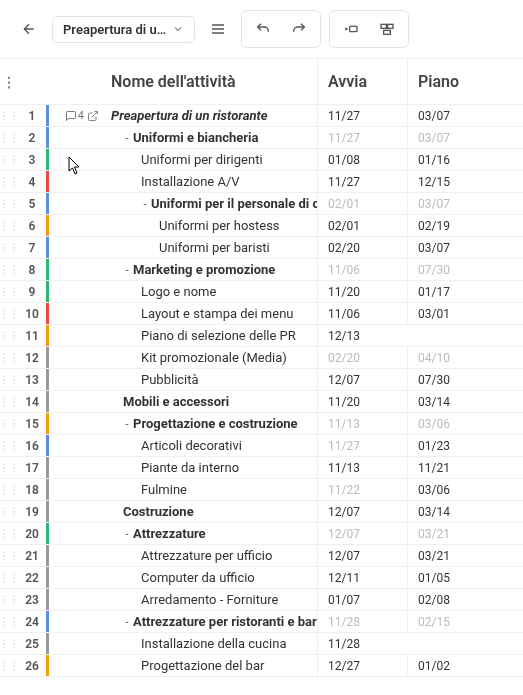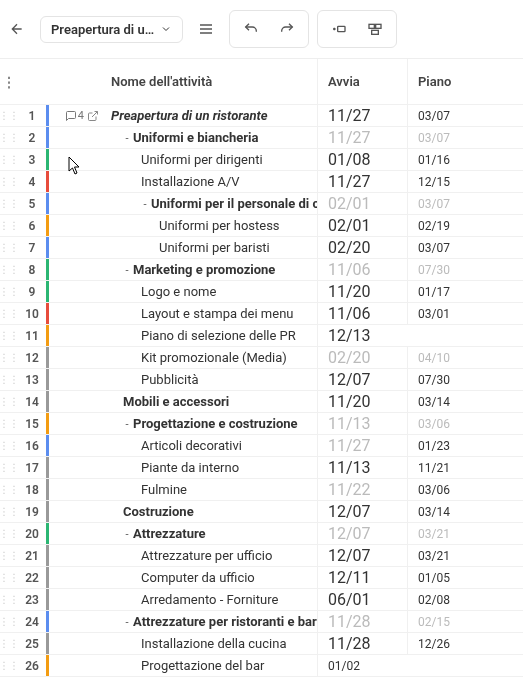--- a/index.html
+++ b/index.html
@@ -1,32 +1,32 @@
 <!DOCTYPE html>
 <html><head>
 <meta charset="utf-8">
 <style>
 * { box-sizing: border-box; margin: 0; padding: 0; }
 body { font-family: -apple-system, BlinkMacSystemFont, "Segoe UI", Roboto, sans-serif; font-size: 13px; color: #333; background: #fff; width: 523px; }
-.toolbar { display: flex; align-items: center; gap: 8px; padding: 10px 2px; }
+.toolbar { display: flex; align-items: center; gap: 8px; padding: 10px 14px; }
 .tbtn { width: 30px; height: 30px; display: flex; align-items: center; justify-content: center; border-radius: 4px; color: #555; cursor: pointer; }
 .tgroup { display: flex; align-items: center; gap: 6px; border: 1px solid #e4e4e4; border-radius: 6px; padding: 3px 6px; }
 .title-btn { display: flex; align-items: center; gap: 6px; border: 1px solid #e4e4e4; border-radius: 6px; padding: 5px 10px; font-weight: 600; color: #333; cursor: pointer; min-width: 140px; }
 .title-btn .txt { white-space: nowrap; overflow: hidden; text-overflow: ellipsis; max-width: 110px; }
 .table { border-top: 1px solid #eee; }
 .hrow, .row { display: flex; align-items: stretch; border-bottom: 1px solid #f0f0f0; min-height: 22px; }
 .hrow { height: 46px; font-weight: 600; color: #444; }
 .col-handle { width: 18px; display: flex; align-items: center; justify-content: center; color: #ccc; font-size: 10px; }
 .col-num { width: 28px; display: flex; align-items: center; justify-content: center; font-weight: 600; color: #555; font-size: 12px; }
 .col-bar { width: 3px; }
 .col-ico { width: 58px; display: flex; align-items: center; justify-content: flex-end; padding-right: 8px; gap: 3px; color: #888; }
 .col-name { flex: 0 0 210px; display: flex; align-items: center; padding: 3px 6px 3px 4px; white-space: nowrap; overflow: hidden; text-overflow: ellipsis; }
-.col-start { flex: 0 0 90px; display: flex; align-items: center; padding-left: 10px; font-size: 16px; border-left: 1px solid #f0f0f0; }
+.col-start { flex: 0 0 90px; display: flex; align-items: center; padding-left: 10px; font-size: 12px; border-left: 1px solid #f0f0f0; }
 .col-end { flex: 0 0 90px; display: flex; align-items: center; padding-left: 10px; font-size: 12px; border-left: 1px solid #f0f0f0; }
-.hrow .col-name, .hrow .col-start, .hrow .col-end { font-size: 13px; }
+.hrow .col-name, .hrow .col-start, .hrow .col-end { font-size: 16px; }
 .hrow .col-handle { font-weight: 700; color: #888; font-size: 14px; }
 .bold { font-weight: 700; }
 .dim { color: #bbb; }
 .caret { width: 8px; display: inline-block; text-align: center; color: #555; font-size: 11px; margin-right: 2px; }
 .ind0 { padding-left: 0px; font-style: italic; }
 .ind1 { padding-left: 12px; }
 .ind2 { padding-left: 30px; }
 .ind3 { padding-left: 48px; text-align: right; }
 svg { display: block; }
 .comment-badge { display: flex; align-items: center; gap: 1px; font-size: 11px; color: #777; }
@@ -353,21 +353,21 @@
           <div class="col-end">01/05</div>
         </div>
         <div class="row">
           <div class="col-handle">⋮⋮</div>
           <div class="col-num">23</div>
           <div class="col-bar" style="background: rgb(153, 153, 153);"></div>
           <div class="col-ico"></div>
           <div class="col-name">
             <span class="ind2"><span>Arredamento - Forniture</span></span>
           </div>
-          <div class="col-start">06/01</div>
+          <div class="col-start">01/07</div>
           <div class="col-end">02/08</div>
         </div>
         <div class="row">
           <div class="col-handle">⋮⋮</div>
           <div class="col-num">24</div>
           <div class="col-bar" style="background: rgb(91, 141, 239);"></div>
           <div class="col-ico"></div>
           <div class="col-name">
             <span class="ind1"><span class="caret">-</span><span class="bold">Attrezzature per ristoranti e bar</span></span>
           </div>
@@ -376,30 +376,30 @@
         </div>
         <div class="row">
           <div class="col-handle">⋮⋮</div>
           <div class="col-num">25</div>
           <div class="col-bar" style="background: rgb(153, 153, 153);"></div>
           <div class="col-ico"></div>
           <div class="col-name">
             <span class="ind2"><span>Installazione della cucina</span></span>
           </div>
           <div class="col-start">11/28</div>
-          <div class="col-end">12/26</div>
         </div>
         <div class="row">
           <div class="col-handle">⋮⋮</div>
           <div class="col-num">26</div>
           <div class="col-bar" style="background: rgb(243, 156, 18);"></div>
           <div class="col-ico"></div>
           <div class="col-name">
             <span class="ind2"><span>Progettazione del bar</span></span>
           </div>
+          <div class="col-start">12/27</div>
           <div class="col-end">01/02</div>
         </div>
       </div>
 </div>
 
 <svg class="cursor" width="16" height="20" viewBox="0 0 16 20">
       <path d="M1 1 L1 15 L4.5 12 L7 18 L9 17 L6.5 11 L11 11 Z" fill="white" stroke="#000" stroke-width="1"></path>
     </svg>
 
 </div>

